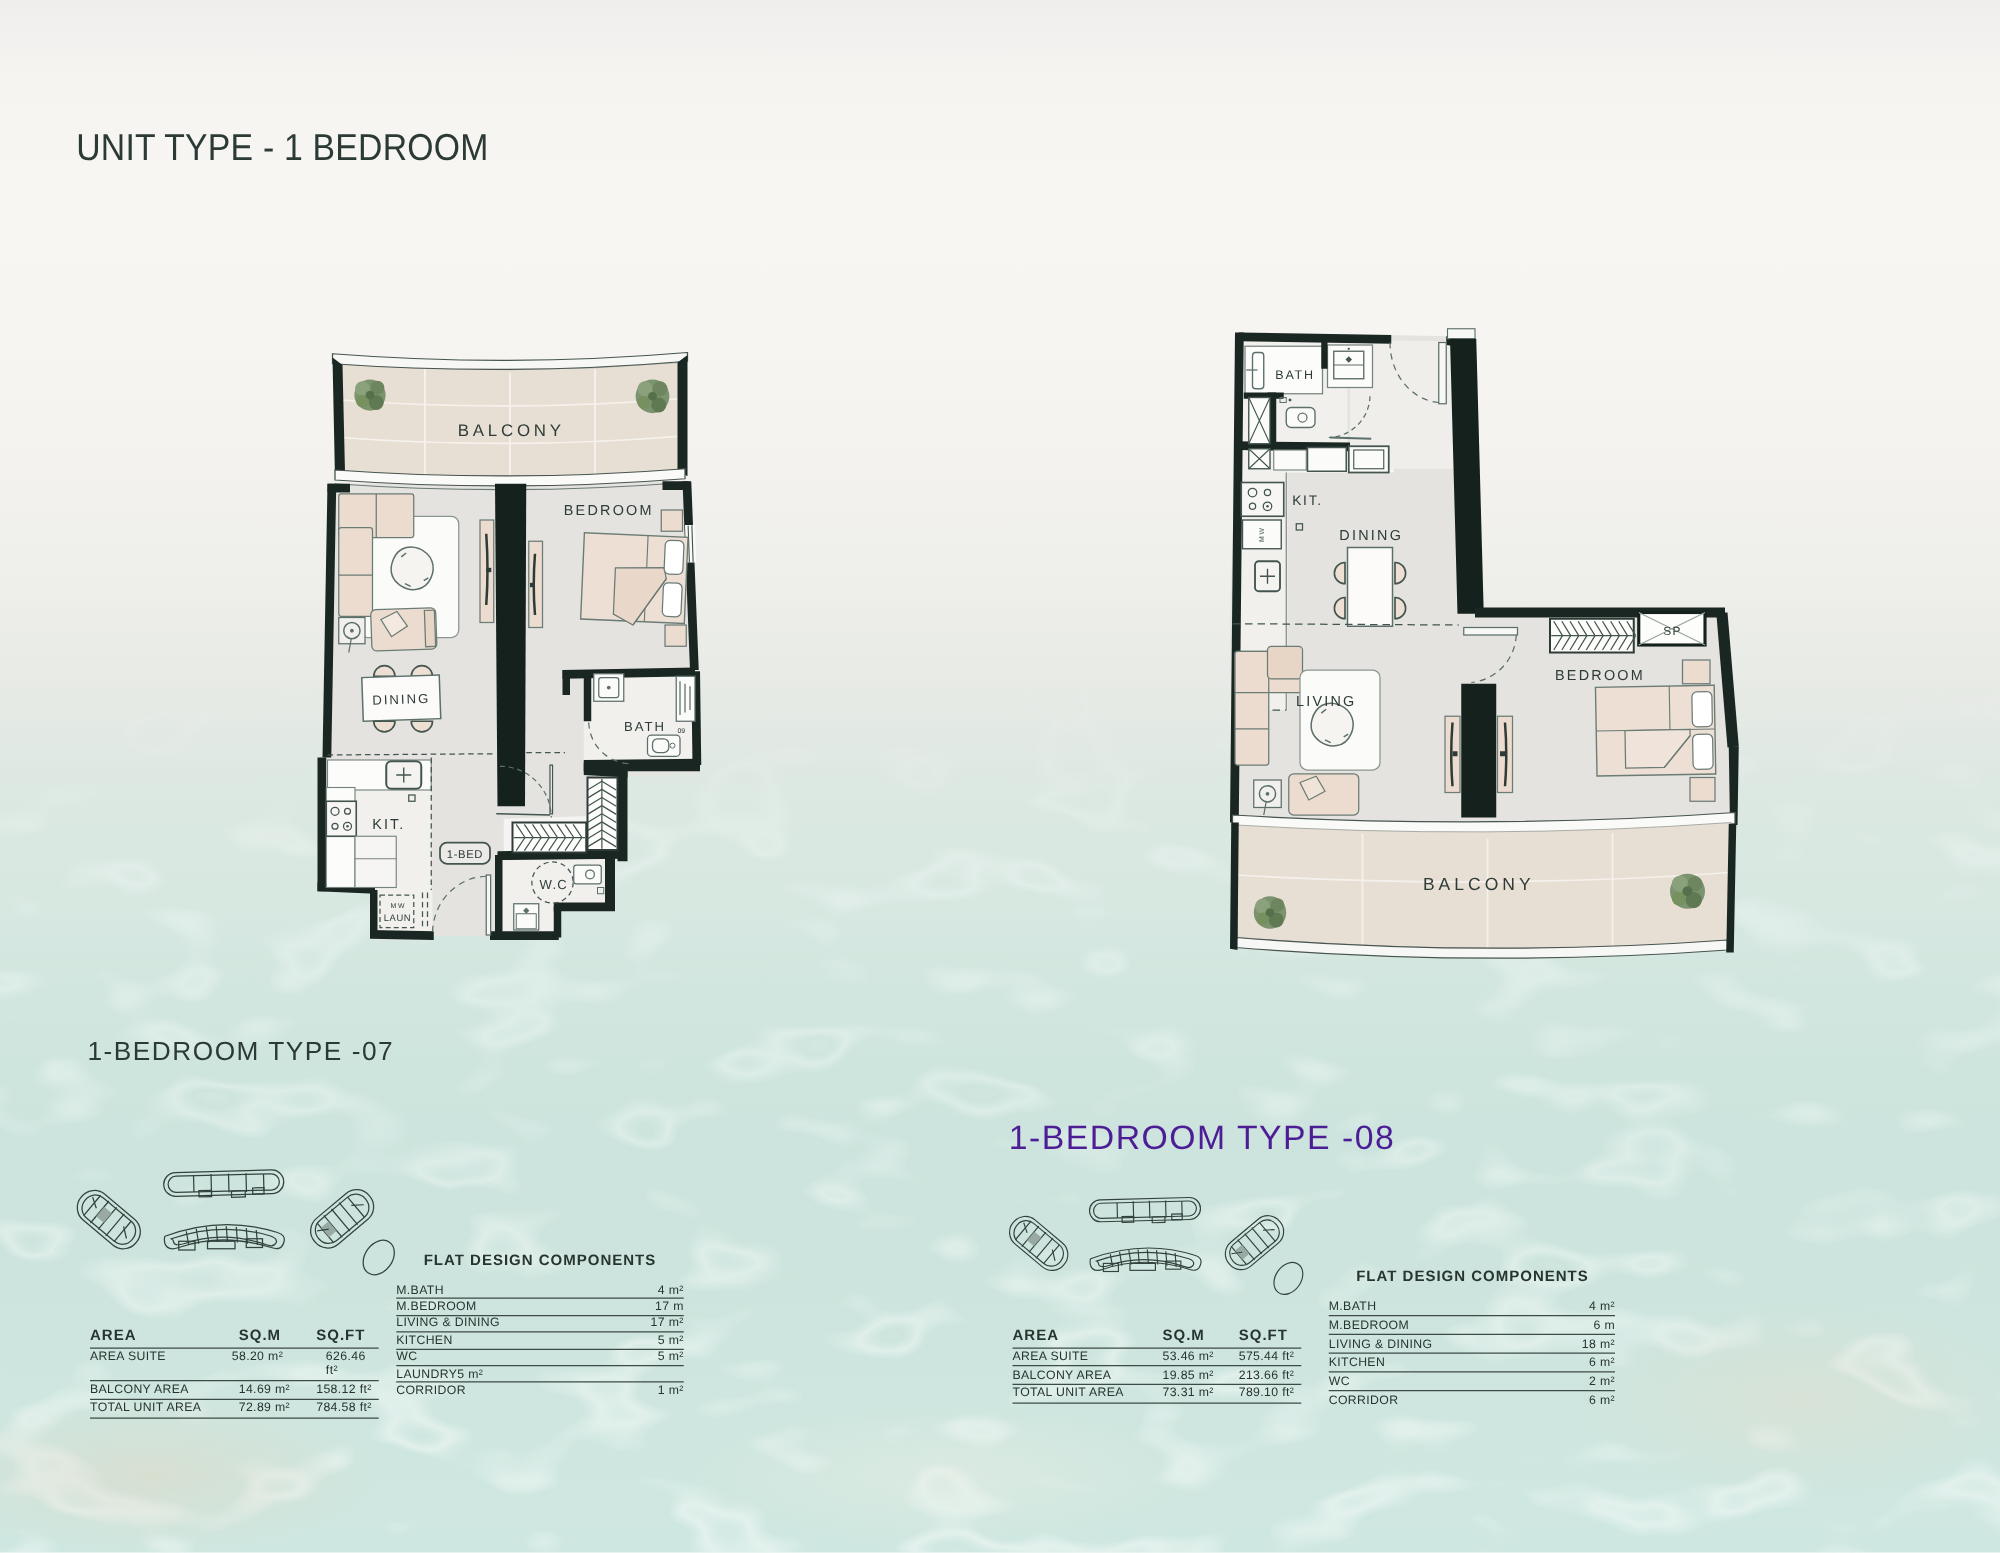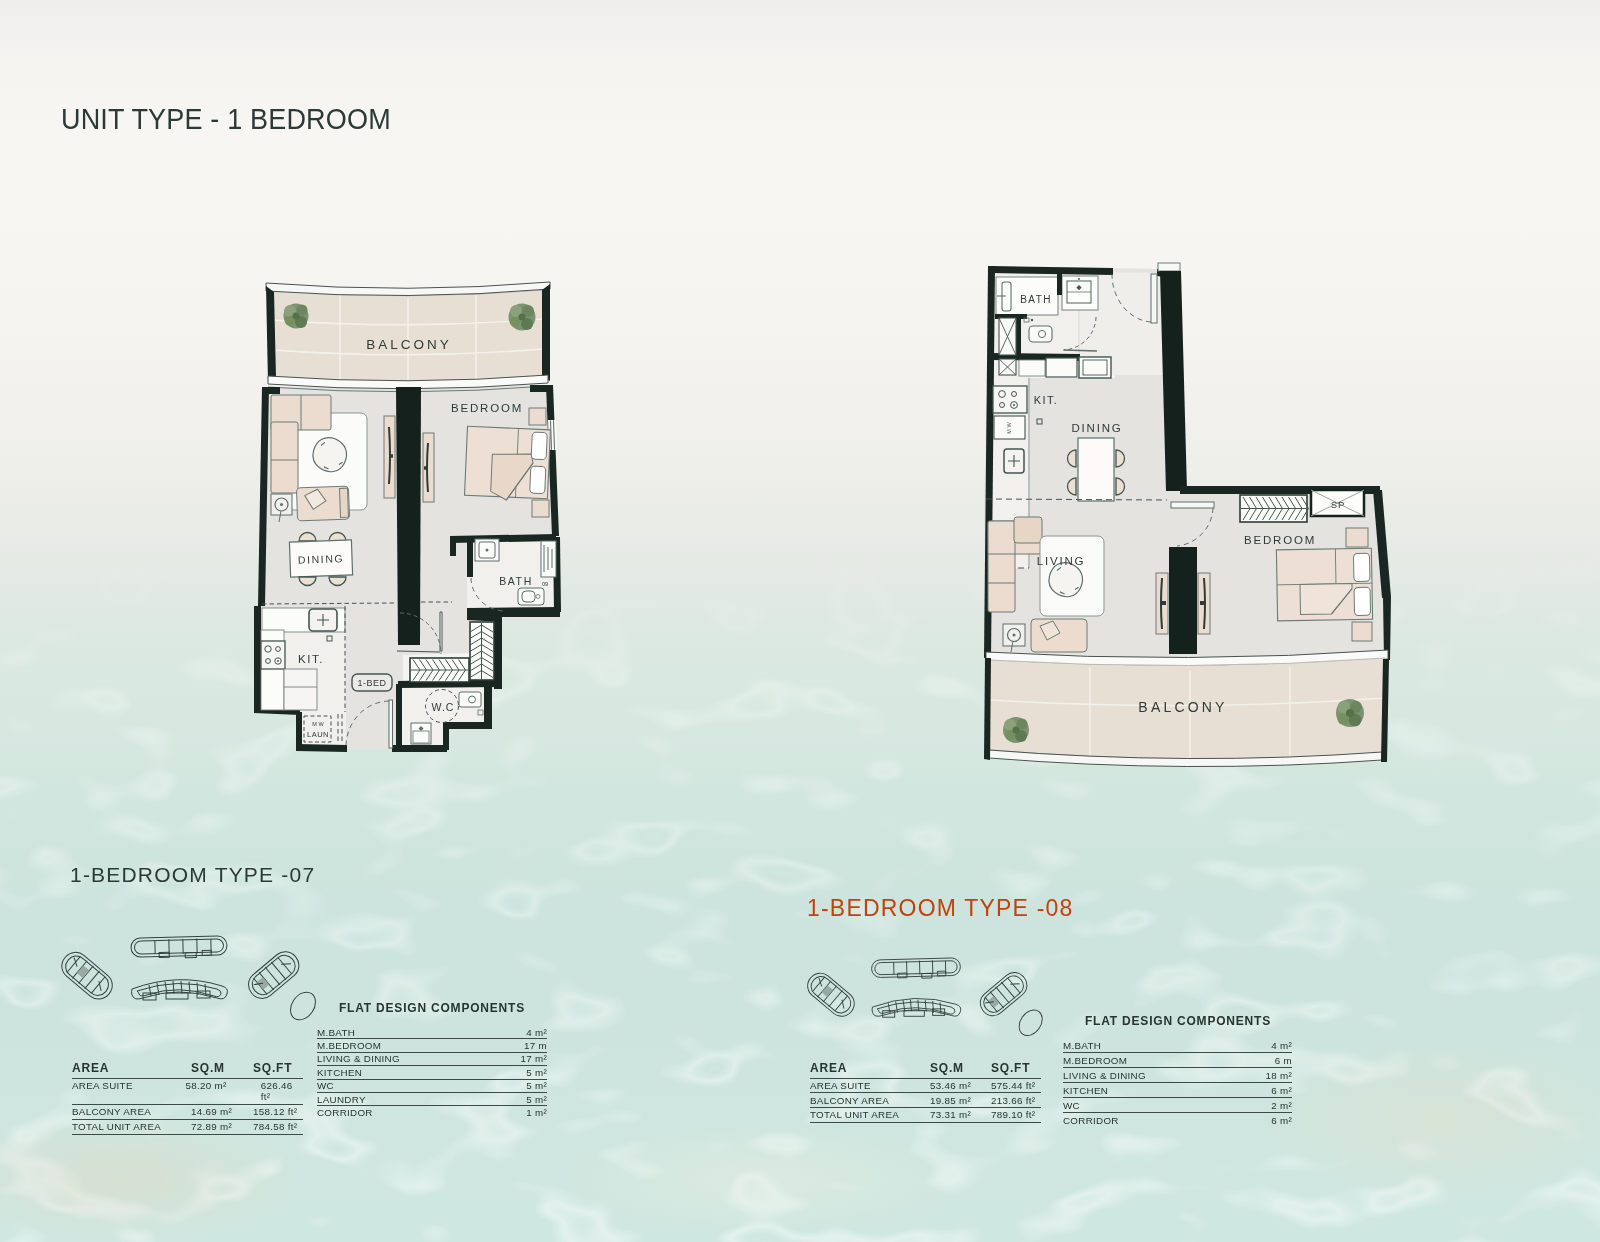--- a/index.html
+++ b/index.html
@@ -647,21 +647,21 @@
       <span>17 m²</span>
     </div>
   <div style="display:flex;justify-content:space-between;border-bottom:1px solid #3c4b45;padding:0.7px 0;">
       <span>KITCHEN</span>
       <span>5 m²</span>
     </div>
   <div style="display:flex;justify-content:space-between;border-bottom:1px solid #3c4b45;padding:0.7px 0;">
       <span>WC</span>
       <span>5 m²</span>
     </div>
-  <div style="display:flex;justify-content:space-between;border-bottom:1px solid #3c4b45;padding:0.7px 0;">
+  <div style="display:flex;border-bottom:1px solid #3c4b45;padding:0.7px 0;">
       <span>LAUNDRY</span>
       <span>5 m²</span>
     </div>
   <div style="display:flex;justify-content:space-between;padding:0.7px 0;">
       <span>CORRIDOR</span>
       <span>1 m²</span>
     </div>
 </div>
 
 <div class="abs" style="left:810px;top:1062px;width:231px;color:#27342f;">
@@ -713,15 +713,15 @@
   <div style="display:flex;justify-content:space-between;border-bottom:1px solid #3c4b45;padding:1.5px 0;">
       <span>WC</span>
       <span>2 m²</span>
     </div>
   <div style="display:flex;justify-content:space-between;padding:1.5px 0;">
       <span>CORRIDOR</span>
       <span>6 m²</span>
     </div>
 </div>
 
-<div class="abs ttl" style="left:70px;top:863px;font-size:21px;letter-spacing:1.2px;color:#2c3a36;">1-BEDROOM TYPE -07</div>
-
-<div class="abs ttl" style="left:807px;top:895px;font-size:23px;letter-spacing:1.2px;color:#c2410c;">1-BEDROOM TYPE -08</div>
+<div class="abs ttl" style="left:70px;top:830px;font-size:21px;letter-spacing:1.2px;color:#2c3a36;">1-BEDROOM TYPE -07</div>
+
+<div class="abs ttl" style="left:807px;top:895px;font-size:27px;letter-spacing:1.2px;color:#4c1d95;">1-BEDROOM TYPE -08</div>
 
 </body></html>

